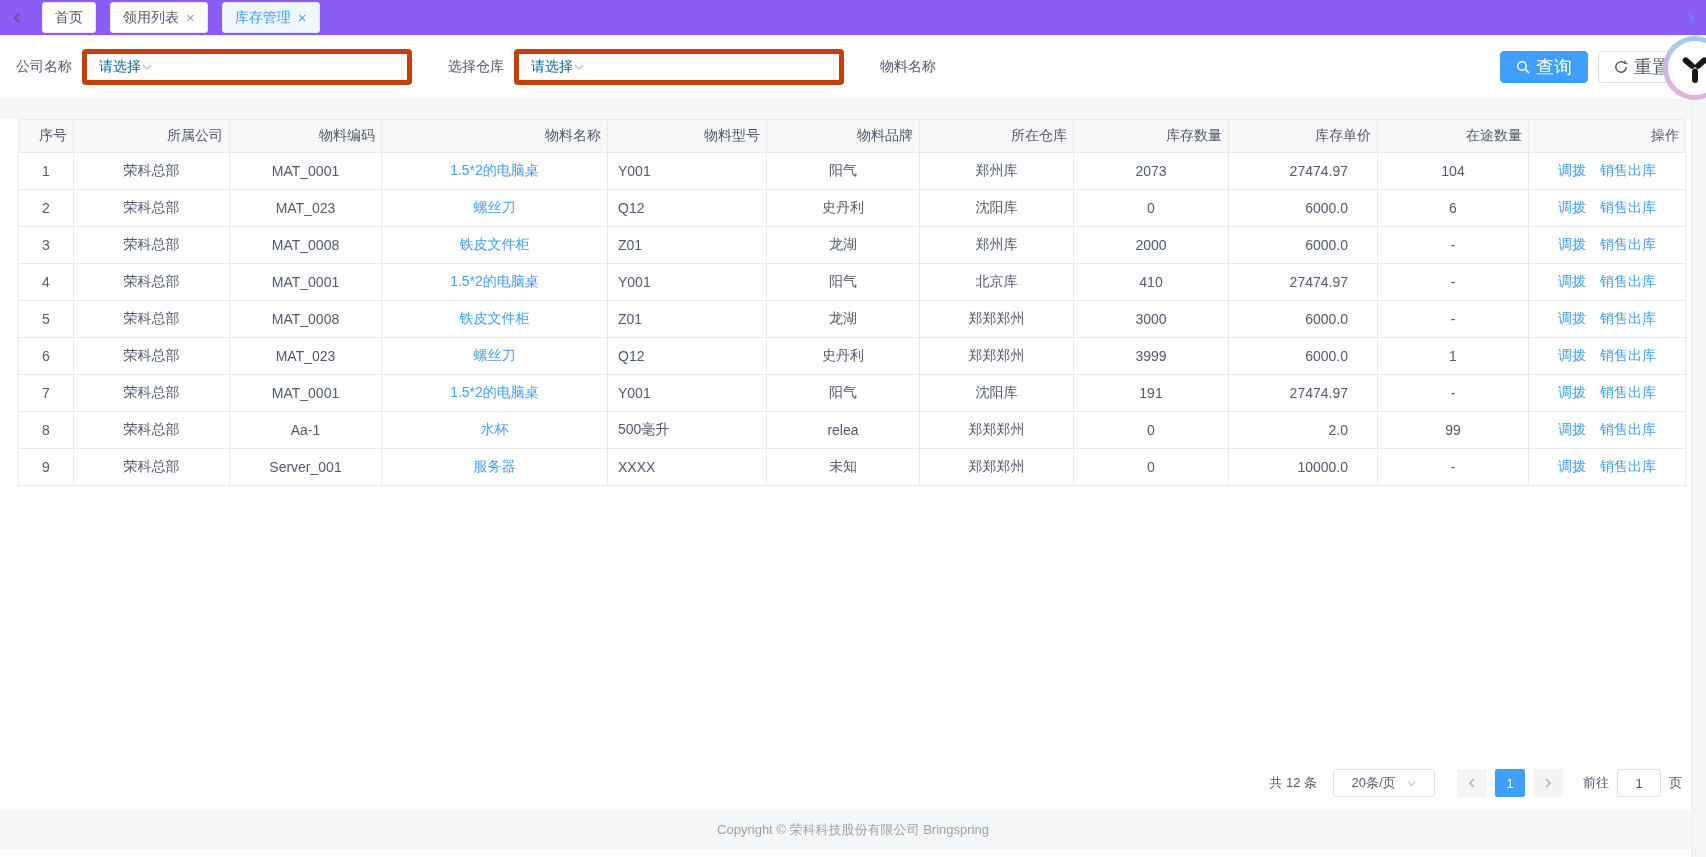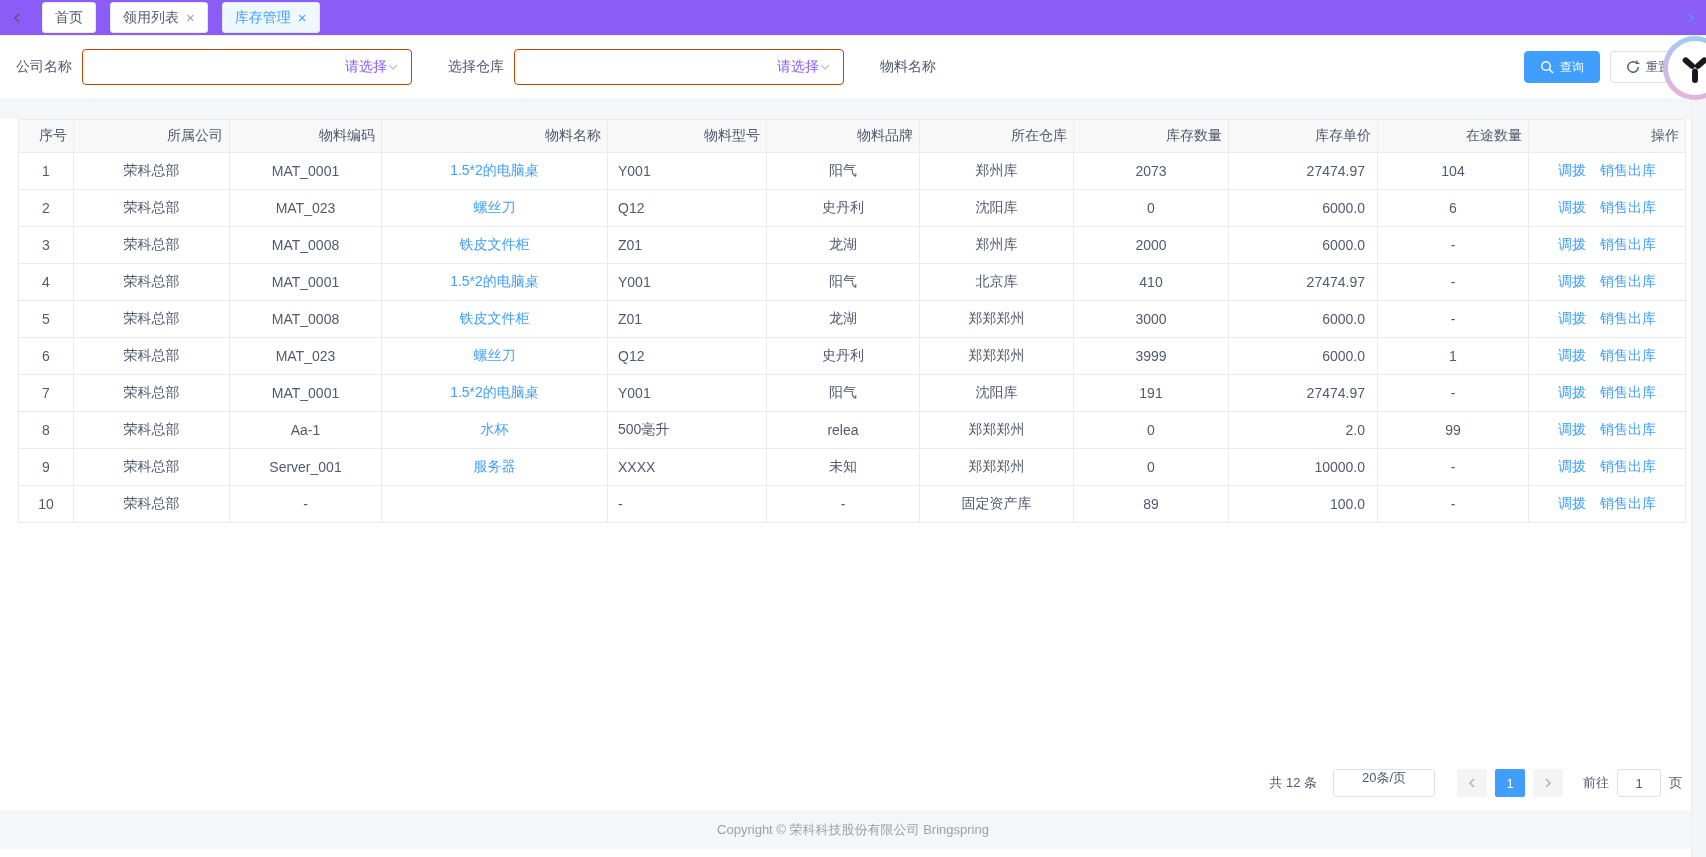--- a/index.html
+++ b/index.html
@@ -19,54 +19,54 @@
     padding:0 12px; margin-left:14px; font-size:14px; color:#515a6e;
     display:flex; align-items:center; gap:7px; cursor:pointer; white-space:nowrap; }
   .tab.active { color:#409eff; background:#f0f8ff; border-color:#dcebfb; }
   .tab .close { font-size:15px; color:#9aa0a6; line-height:1; }
   .tab.active .close { color:#409eff; }
   
   .filterbar { height:62px; background:#fff; display:flex; align-items:center;
     padding-left:16px; position:relative; }
   .f-group { display:flex; align-items:center; margin-right:36px; }
   .f-label { font-size:14px; color:#515a6e; margin-right:10px; white-space:nowrap; }
-  .f-select { width:330px; height:36px; border:1px solid #c2410c; border-radius:4px;
-    background:#fff; display:flex; align-items:center; justify-content:flex-end;
-    padding:0 12px; font-size:14px; color:#8b5cf6; cursor:pointer; }
+  .f-select { width:330px; height:36px; border:5px solid #c2410c; border-radius:4px;
+    background:#fff; display:flex; align-items:center; justify-content:flex-start;
+    padding:0 12px; font-size:14px; color:#0369a1; cursor:pointer; }
   .f-input { width:340px; height:36px; border:1px solid #dcdfe6; border-radius:4px;
     padding:0 12px; font-size:14px; color:#515a6e; outline:none; }
   .f-input::placeholder { color:#c0c4cc; }
   .f-buttons { margin-left:auto; margin-right:20px; display:flex; gap:10px; }
-  .btn { height:32px; padding:0 15px; border-radius:4px; font-size:12px;
+  .btn { height:32px; padding:0 15px; border-radius:4px; font-size:18px;
     display:flex; align-items:center; gap:6px; cursor:pointer; white-space:nowrap; }
   .btn-primary { background:#409eff; border:1px solid #409eff; color:#fff; }
   .btn-default { background:#fff; border:1px solid #dcdfe6; color:#515a6e; }
   
   .gap { height:21px; background:#f5f6f8; }
   .footer { height:39px; background:#f5f6f8; display:flex; align-items:center;
     justify-content:center; font-size:13px; color:#9aa3ab; }
   
   .card { height:691px; background:#fff; position:relative; padding:0 18px; }
   table { width:1667px; border-collapse:collapse; table-layout:fixed;
     font-size:14px; color:#515a6e; }
   th { background:#f8f8f9; height:33px; font-weight:400; color:#515a6e;
     border:1px solid #e8eaec; text-align:right; padding:0 6px; }
   td { height:37px; border:1px solid #e8eaec; text-align:center; padding:0 6px;
     background:#fff; overflow:hidden; white-space:nowrap; }
   td.c4 { text-align:left; padding-left:10px; }
-  td.c8 { text-align:right; padding-right:12px; }
+  td.c8 { text-align:right; padding-right:29px; }
   .link { color:#409eff; cursor:pointer; }
   td.actions .link + .link { margin-left:14px; }
   
   .pagination { position:absolute; right:24px; bottom:13px; display:flex;
     align-items:center; font-size:13px; color:#515a6e; }
   .pg-total { margin-right:16px; font-size:13px; }
   .pg-size { width:102px; height:28px; border:1px solid #dcdfe6; border-radius:3px;
     display:flex; align-items:center; justify-content:center; gap:10px;
-    color:#515a6e; margin-right:18px; cursor:pointer; background:#fff;flex-direction:column; }
+    color:#515a6e; margin-right:18px; cursor:pointer; background:#fff; }
   .pg-btn { width:30px; height:28px; background:#f4f4f5; border-radius:2px;
     display:flex; align-items:center; justify-content:center; color:#aeb1b8;
     margin:0 4px; cursor:pointer; }
   .pg-cur { width:30px; height:28px; background:#409eff; border-radius:2px;
     display:flex; align-items:center; justify-content:center; color:#fff;
     margin:0 4px; cursor:pointer; }
   .pg-goto { margin-left:16px; display:flex; align-items:center; gap:8px; }
   .pg-input { width:44px; height:28px; border:1px solid #dcdfe6; border-radius:3px;
     text-align:center; font-size:13px; color:#515a6e; outline:none; }
   
@@ -291,33 +291,20 @@
           <td class="c2">Server_001</td>
           <td class="c3"><span class="link">服务器</span></td>
           <td class="c4">XXXX</td>
           <td class="c5">未知</td>
           <td class="c6">郑郑郑州</td>
           <td class="c7">0</td>
           <td class="c8">10000.0</td>
           <td class="c9">-</td>
           <td class="c10 actions"><span class="link">调拨</span><span class="link">销售出库</span></td>
         </tr>
-        <tr>
-          <td class="c0">10</td>
-          <td class="c1">荣科总部</td>
-          <td class="c2">-</td>
-          <td class="c3"></td>
-          <td class="c4">-</td>
-          <td class="c5">-</td>
-          <td class="c6">固定资产库</td>
-          <td class="c7">89</td>
-          <td class="c8">100.0</td>
-          <td class="c9">-</td>
-          <td class="c10 actions"><span class="link">调拨</span><span class="link">销售出库</span></td>
-        </tr>
       </tbody>
   </table>
 
   <div class="pagination">
     <span class="pg-total">共 12 条</span>
     <div class="pg-size">
       <span>20条/页</span>
       <svg class="chev" width="11" height="11" viewBox="0 0 12 12">
           <polyline points="2,4 6,8 10,4" fill="none" stroke="#c0c4cc" stroke-width="1.3"></polyline>
         </svg>

